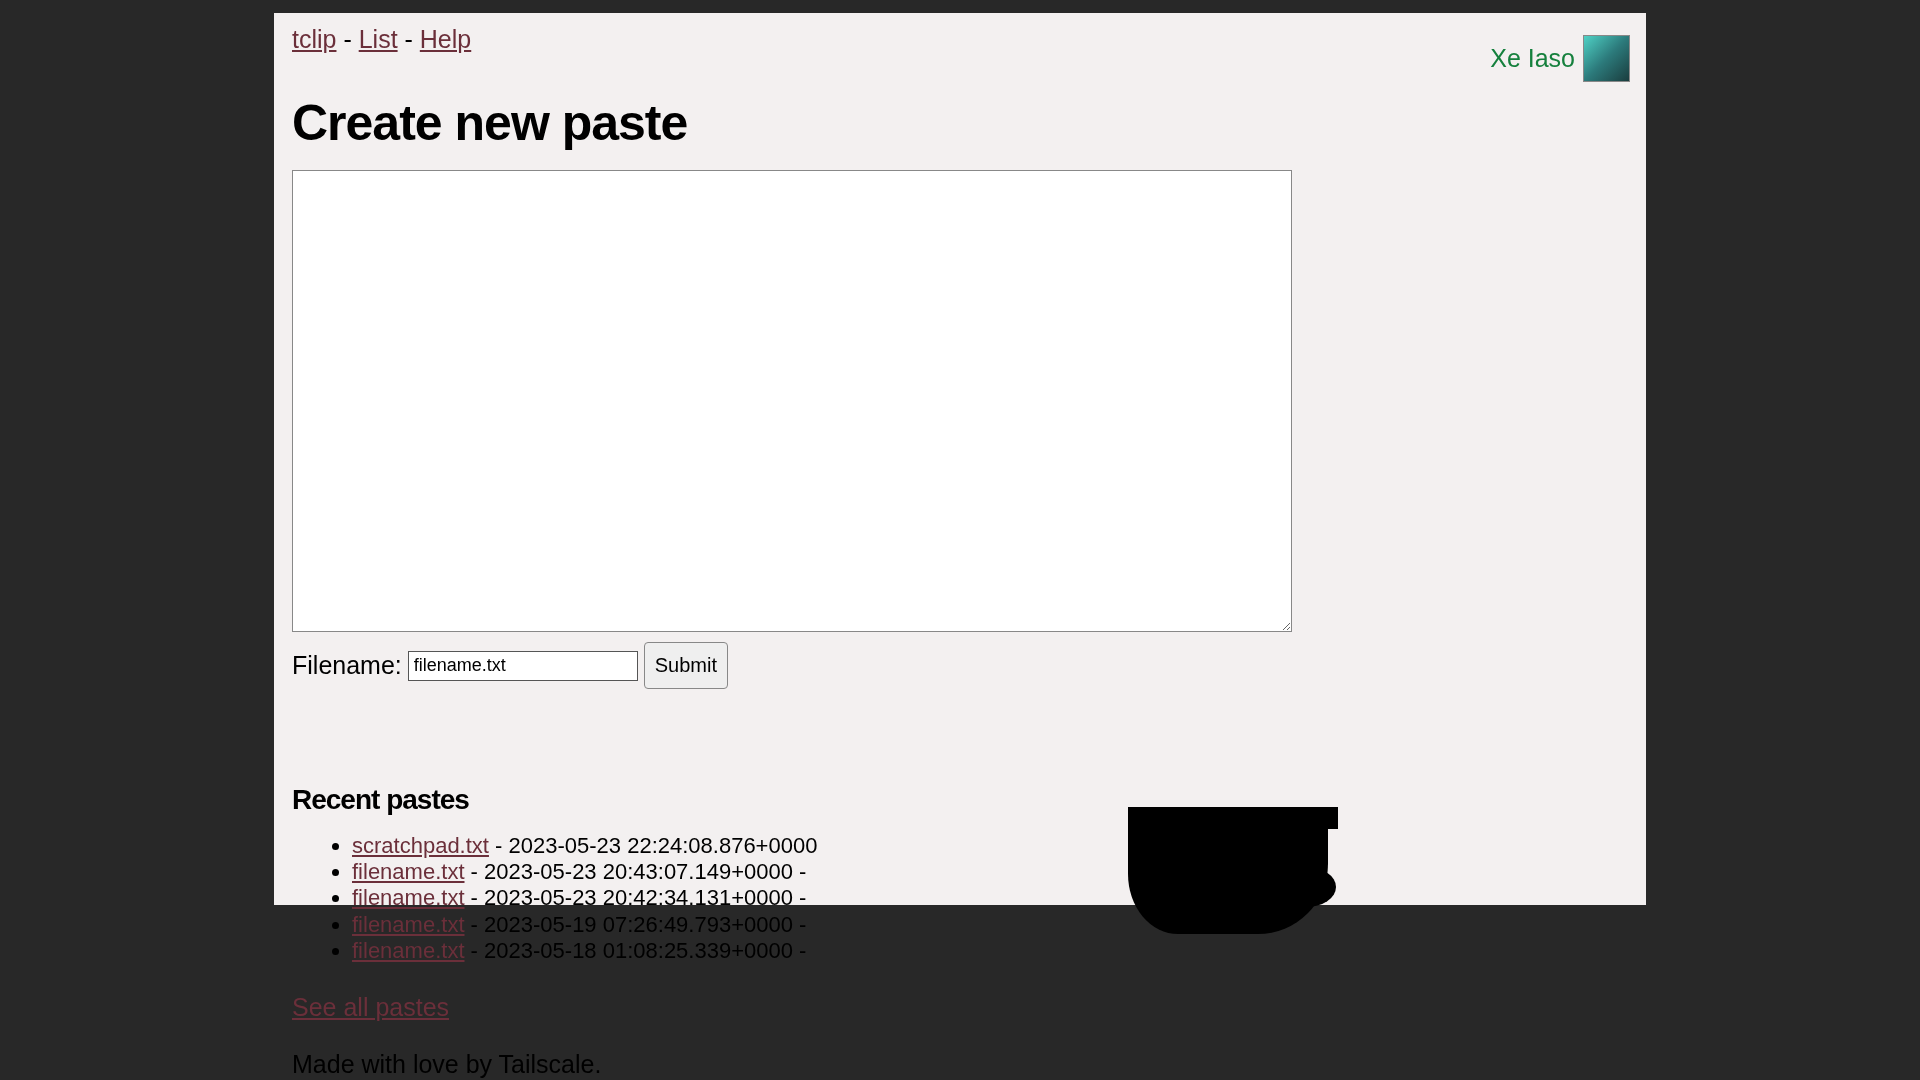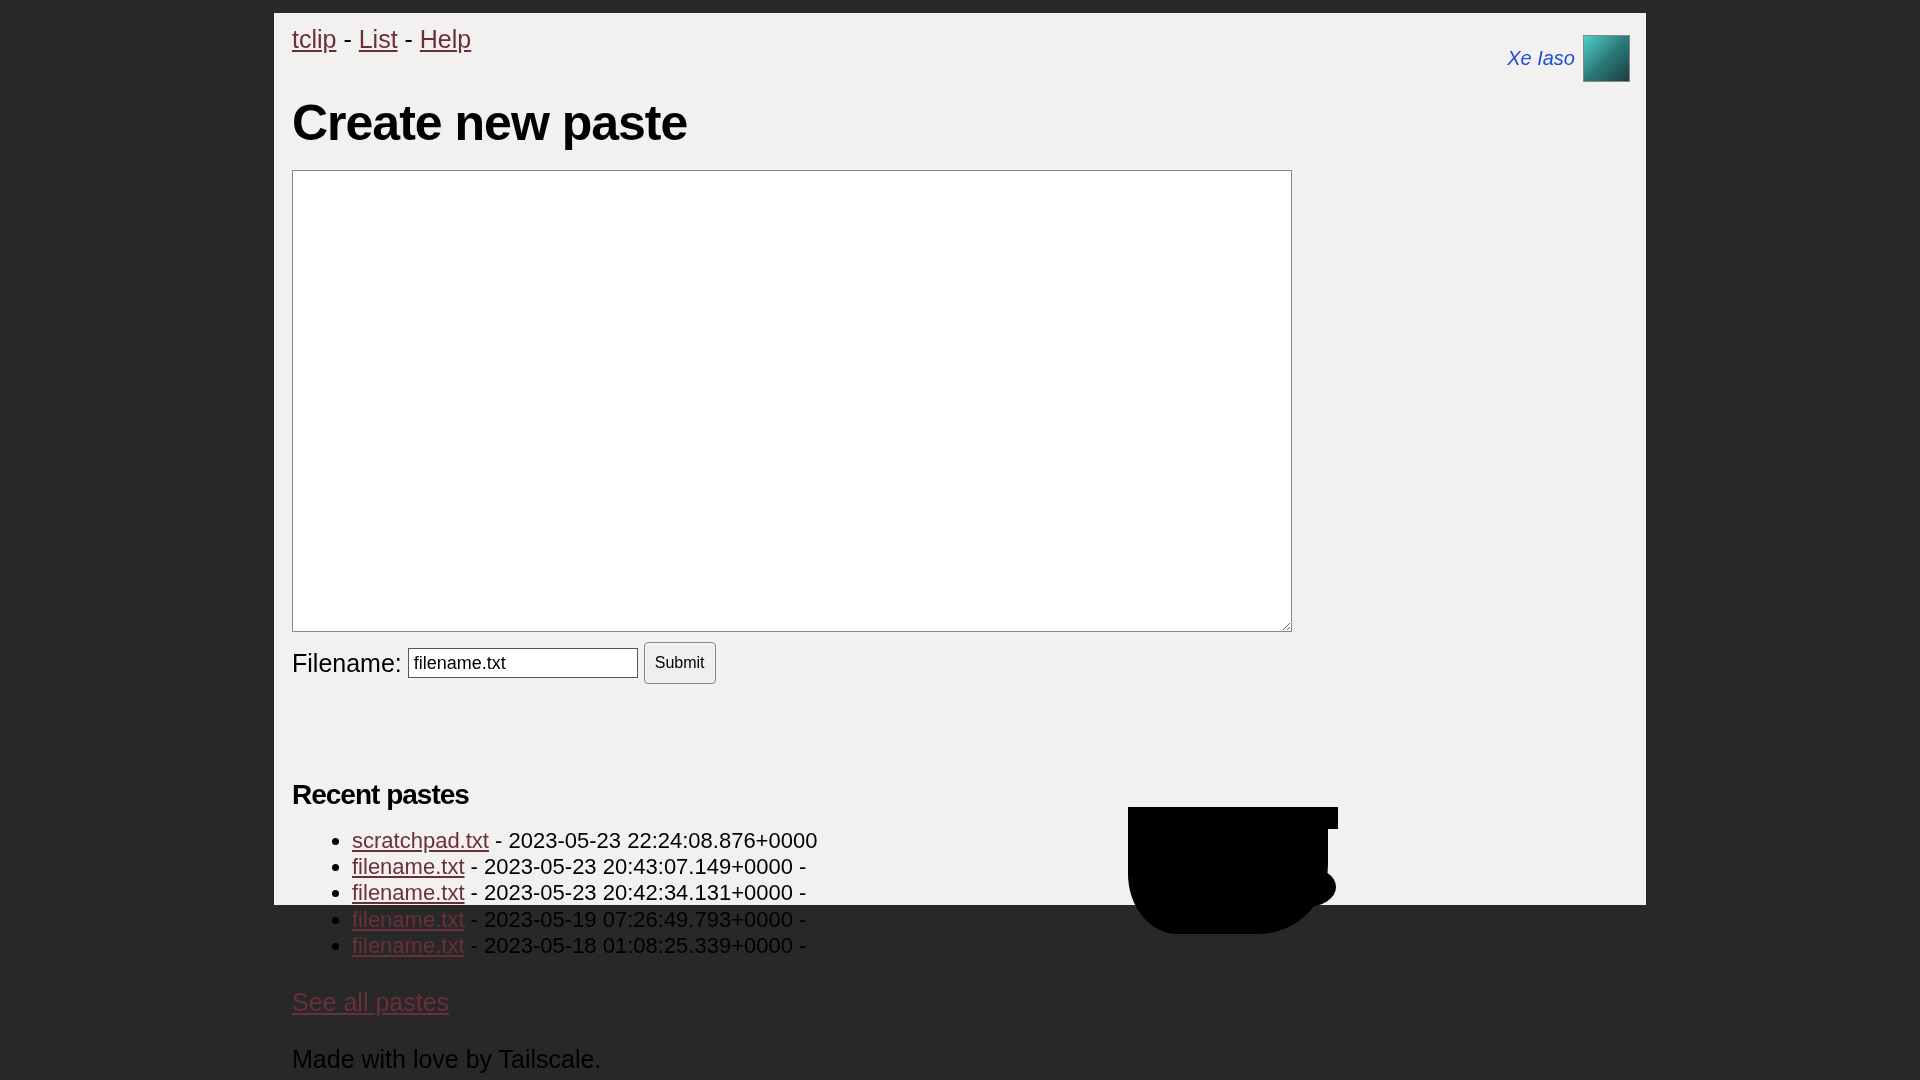--- a/index.html
+++ b/index.html
@@ -39,23 +39,22 @@
     }
     .userarea {
       display: flex;
       align-items: center;
       gap: 8px;
       position: absolute;
       right: 16px;
       top: 22px;
     }
     .username {
-      font-size: 20px;
-      color: #1d4ed8;
-      font-style: italic;
+      font-size: 25px;
+      color: #15803d;
     }
     .avatar {
       width: 47px;
       height: 47px;
       background: linear-gradient(135deg, #4fd1c5 0%, #2c7a7b 50%, #1a3d3e 100%);
       border: 1px solid #888;
     }
     h1 {
       font-size: 50px;
       font-weight: bold;
@@ -85,21 +84,21 @@
     }
     .filename-input {
       font-size: 18px;
       font-family: Arial, sans-serif;
       padding: 3px 5px;
       border: 1px solid #555;
       width: 230px;
       height: 30px;
     }
     .submit-btn {
-      font-size: 16px;
+      font-size: 20px;
       padding: 11px 10px;
       background: #efefef;
       border: 1px solid #888;
       border-radius: 4px;
       cursor: pointer;
       font-family: Arial, sans-serif;
     }
     h2 {
       font-size: 28px;
       font-weight: bold;

